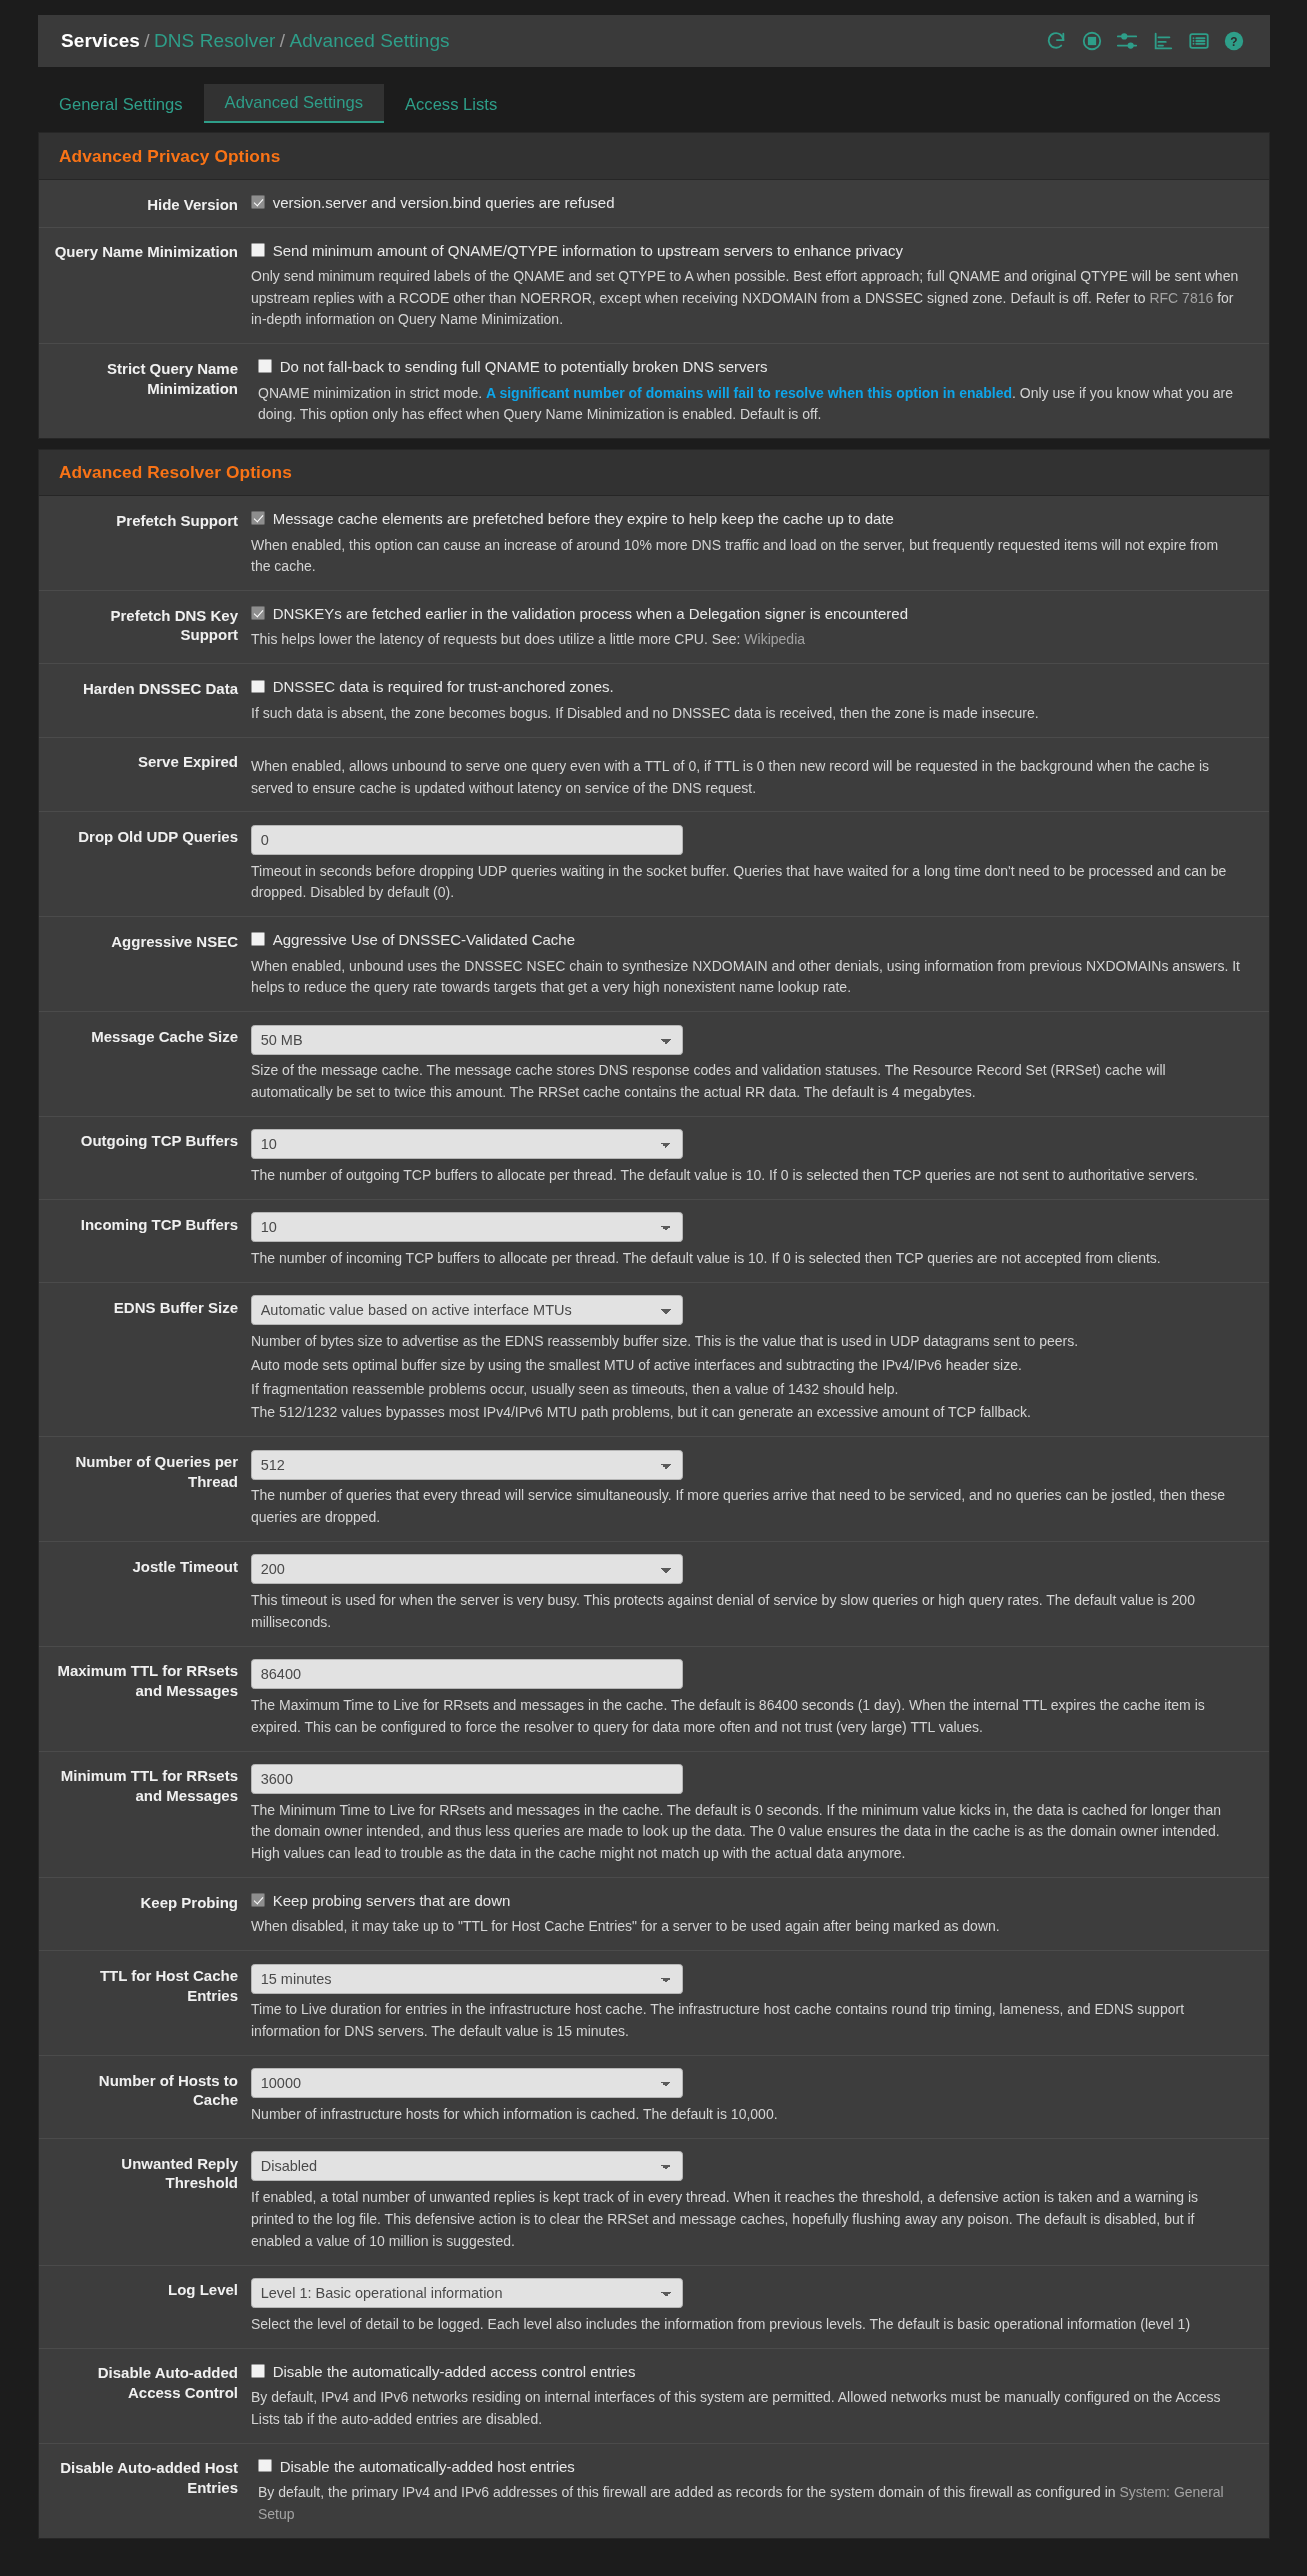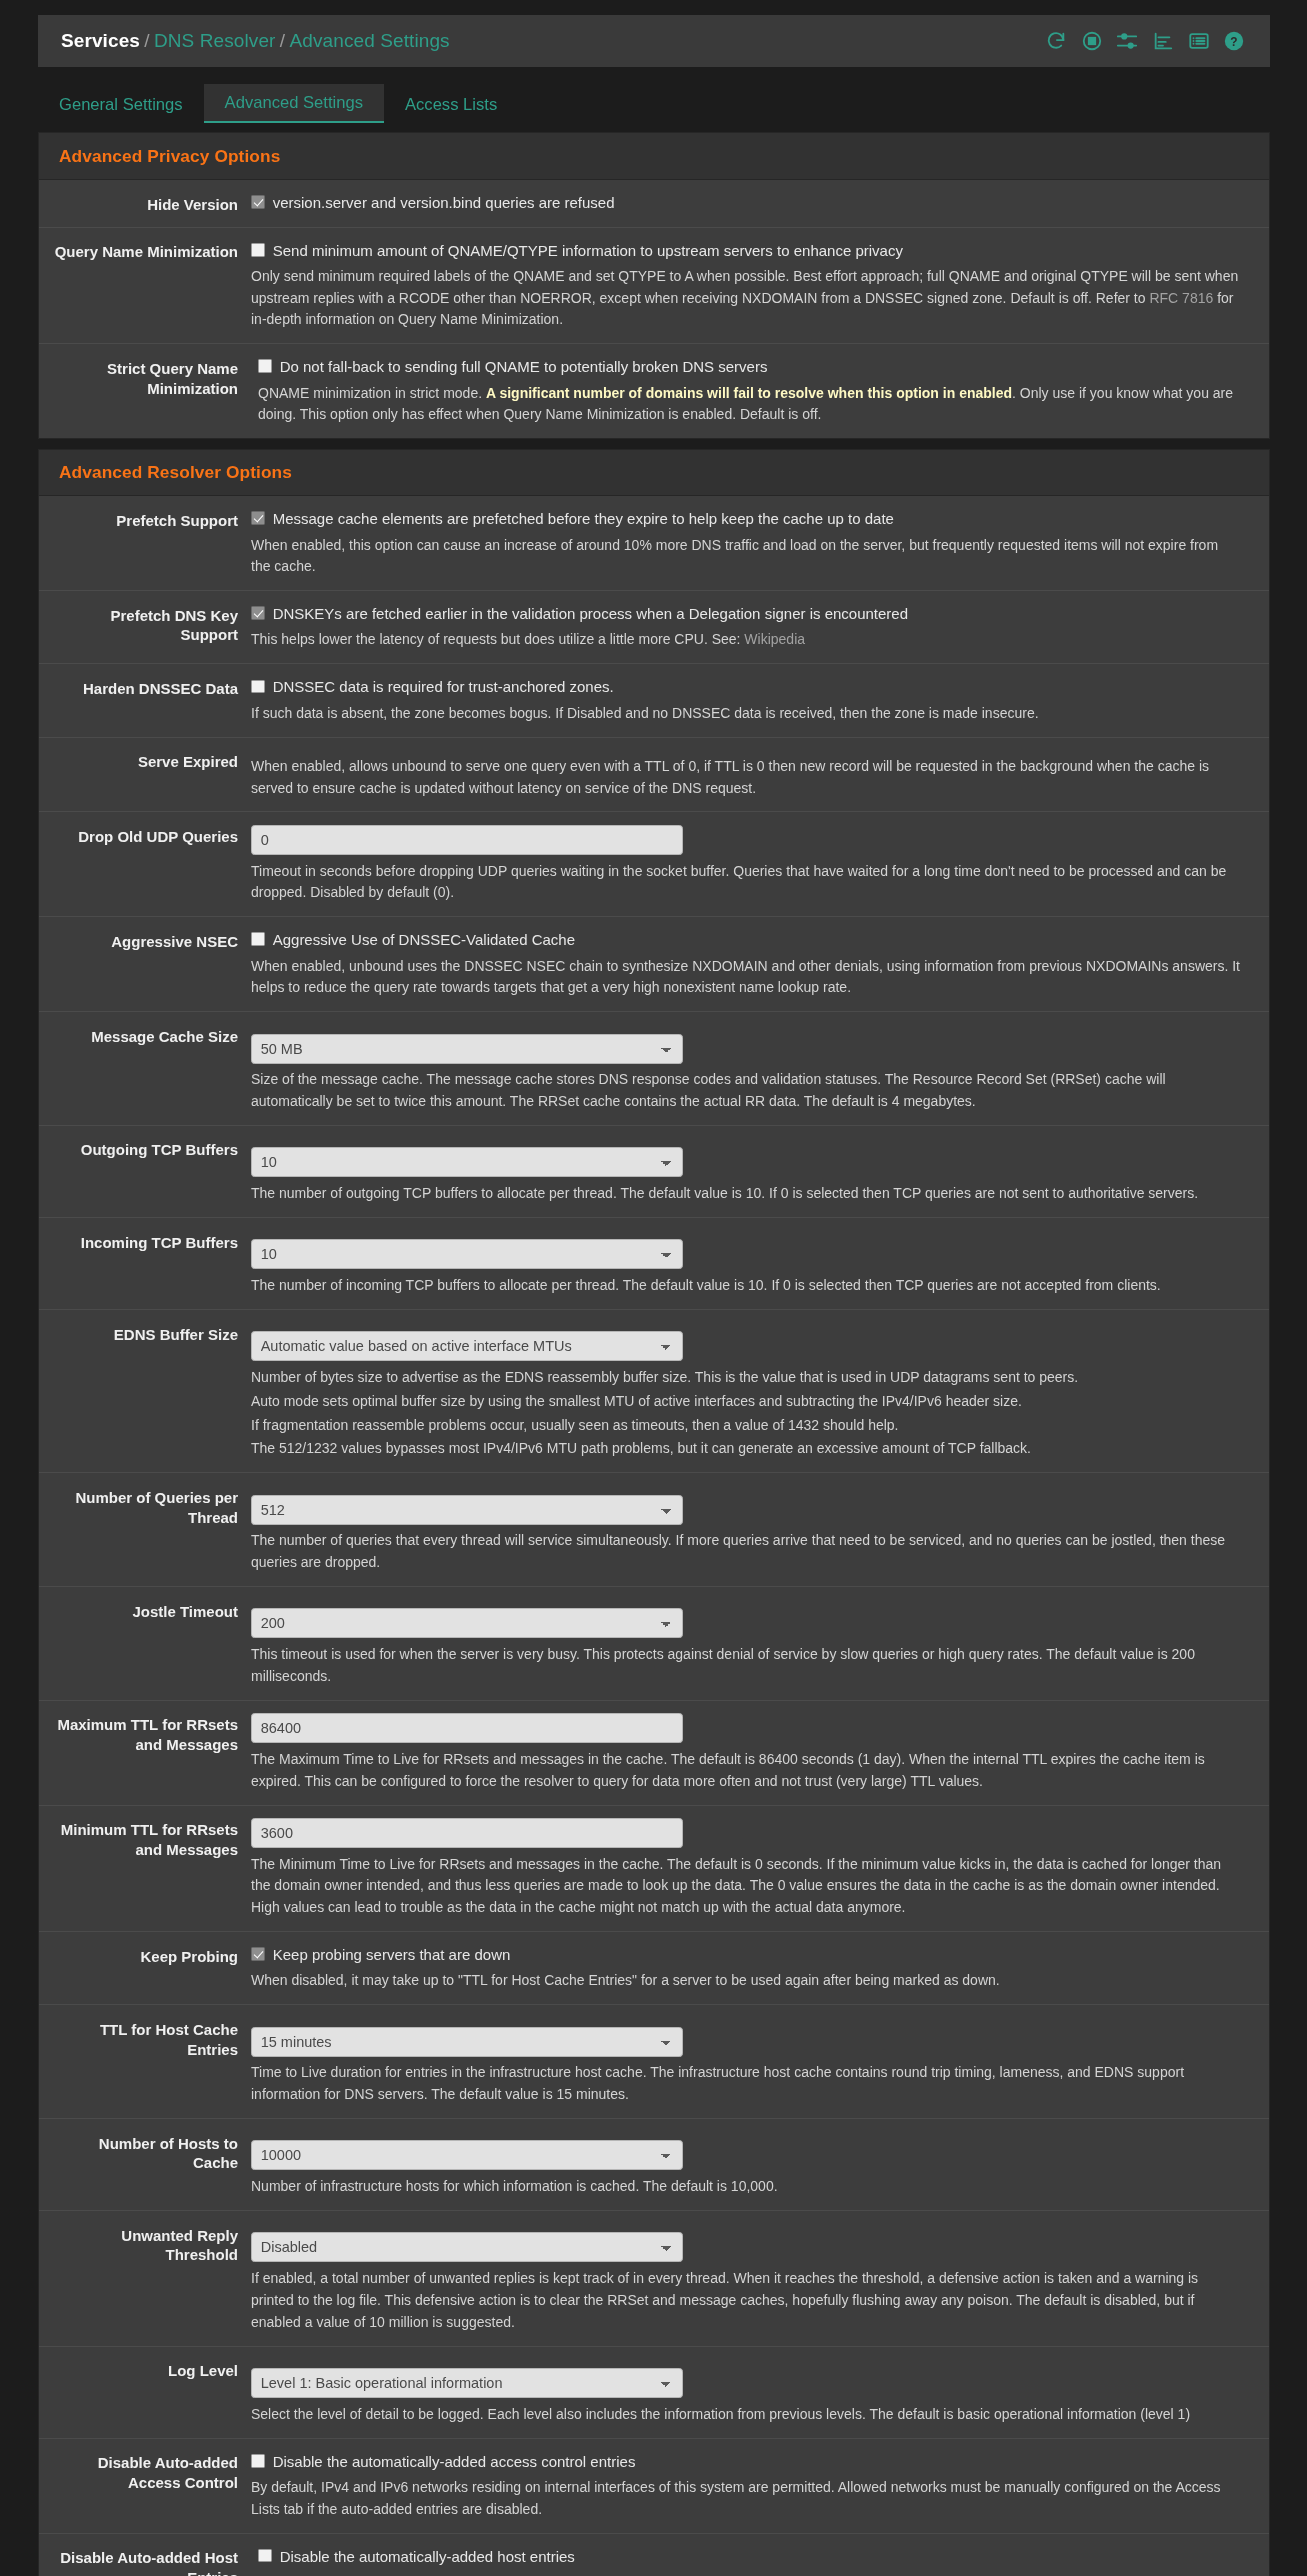--- a/index.html
+++ b/index.html
@@ -113,21 +113,21 @@
     transform: rotate(42deg);
   }
   .help {
     font-size: 14px;
     color: #d4d4d4;
     line-height: 1.55;
     margin-top: 5.8px;
     max-width: 990px;
   }
   .help.tight { margin-top: 2px; }
-  .help b { font-weight: bold; color: #fef9c3; margin-top: 46px; }
+  .help b { font-weight: bold; color: #0ea5e9; margin-top: 46px; }
   .help a, .lk { color: #a3a3a3; text-decoration: none; cursor: pointer; }
 
   input.txt, select.sel {
     width: 432px;
     height: 30px;
     background: #e2e2e2;
     border: 0.7px solid #b6b6b6;
     border-radius: 3.6px;
     font-family: "Liberation Sans", sans-serif;
     font-size: 14.5px;
@@ -140,21 +140,20 @@
     appearance: none;
     padding-right: 43px;
     background-image:
       linear-gradient(45deg, transparent 50%, #5a5a5a 50%),
       linear-gradient(135deg, #5a5a5a 50%, transparent 50%);
     background-position:
       calc(100% - 16px) 13px,
       calc(100% - 11px) 13px;
     background-size: 5px 5px, 5px 5px;
     background-repeat: no-repeat;
-    margin-top: 9px;
   }
 </style>
 </head>
 <body>
 
 <div class="page-head">
   <div class="crumbs">
     <span class="cur">Services</span><span class="sep">/</span><span class="lnk">DNS Resolver</span><span class="sep">/</span><span class="lnk">Advanced Settings</span>
   </div>
   <div class="head-icons">

